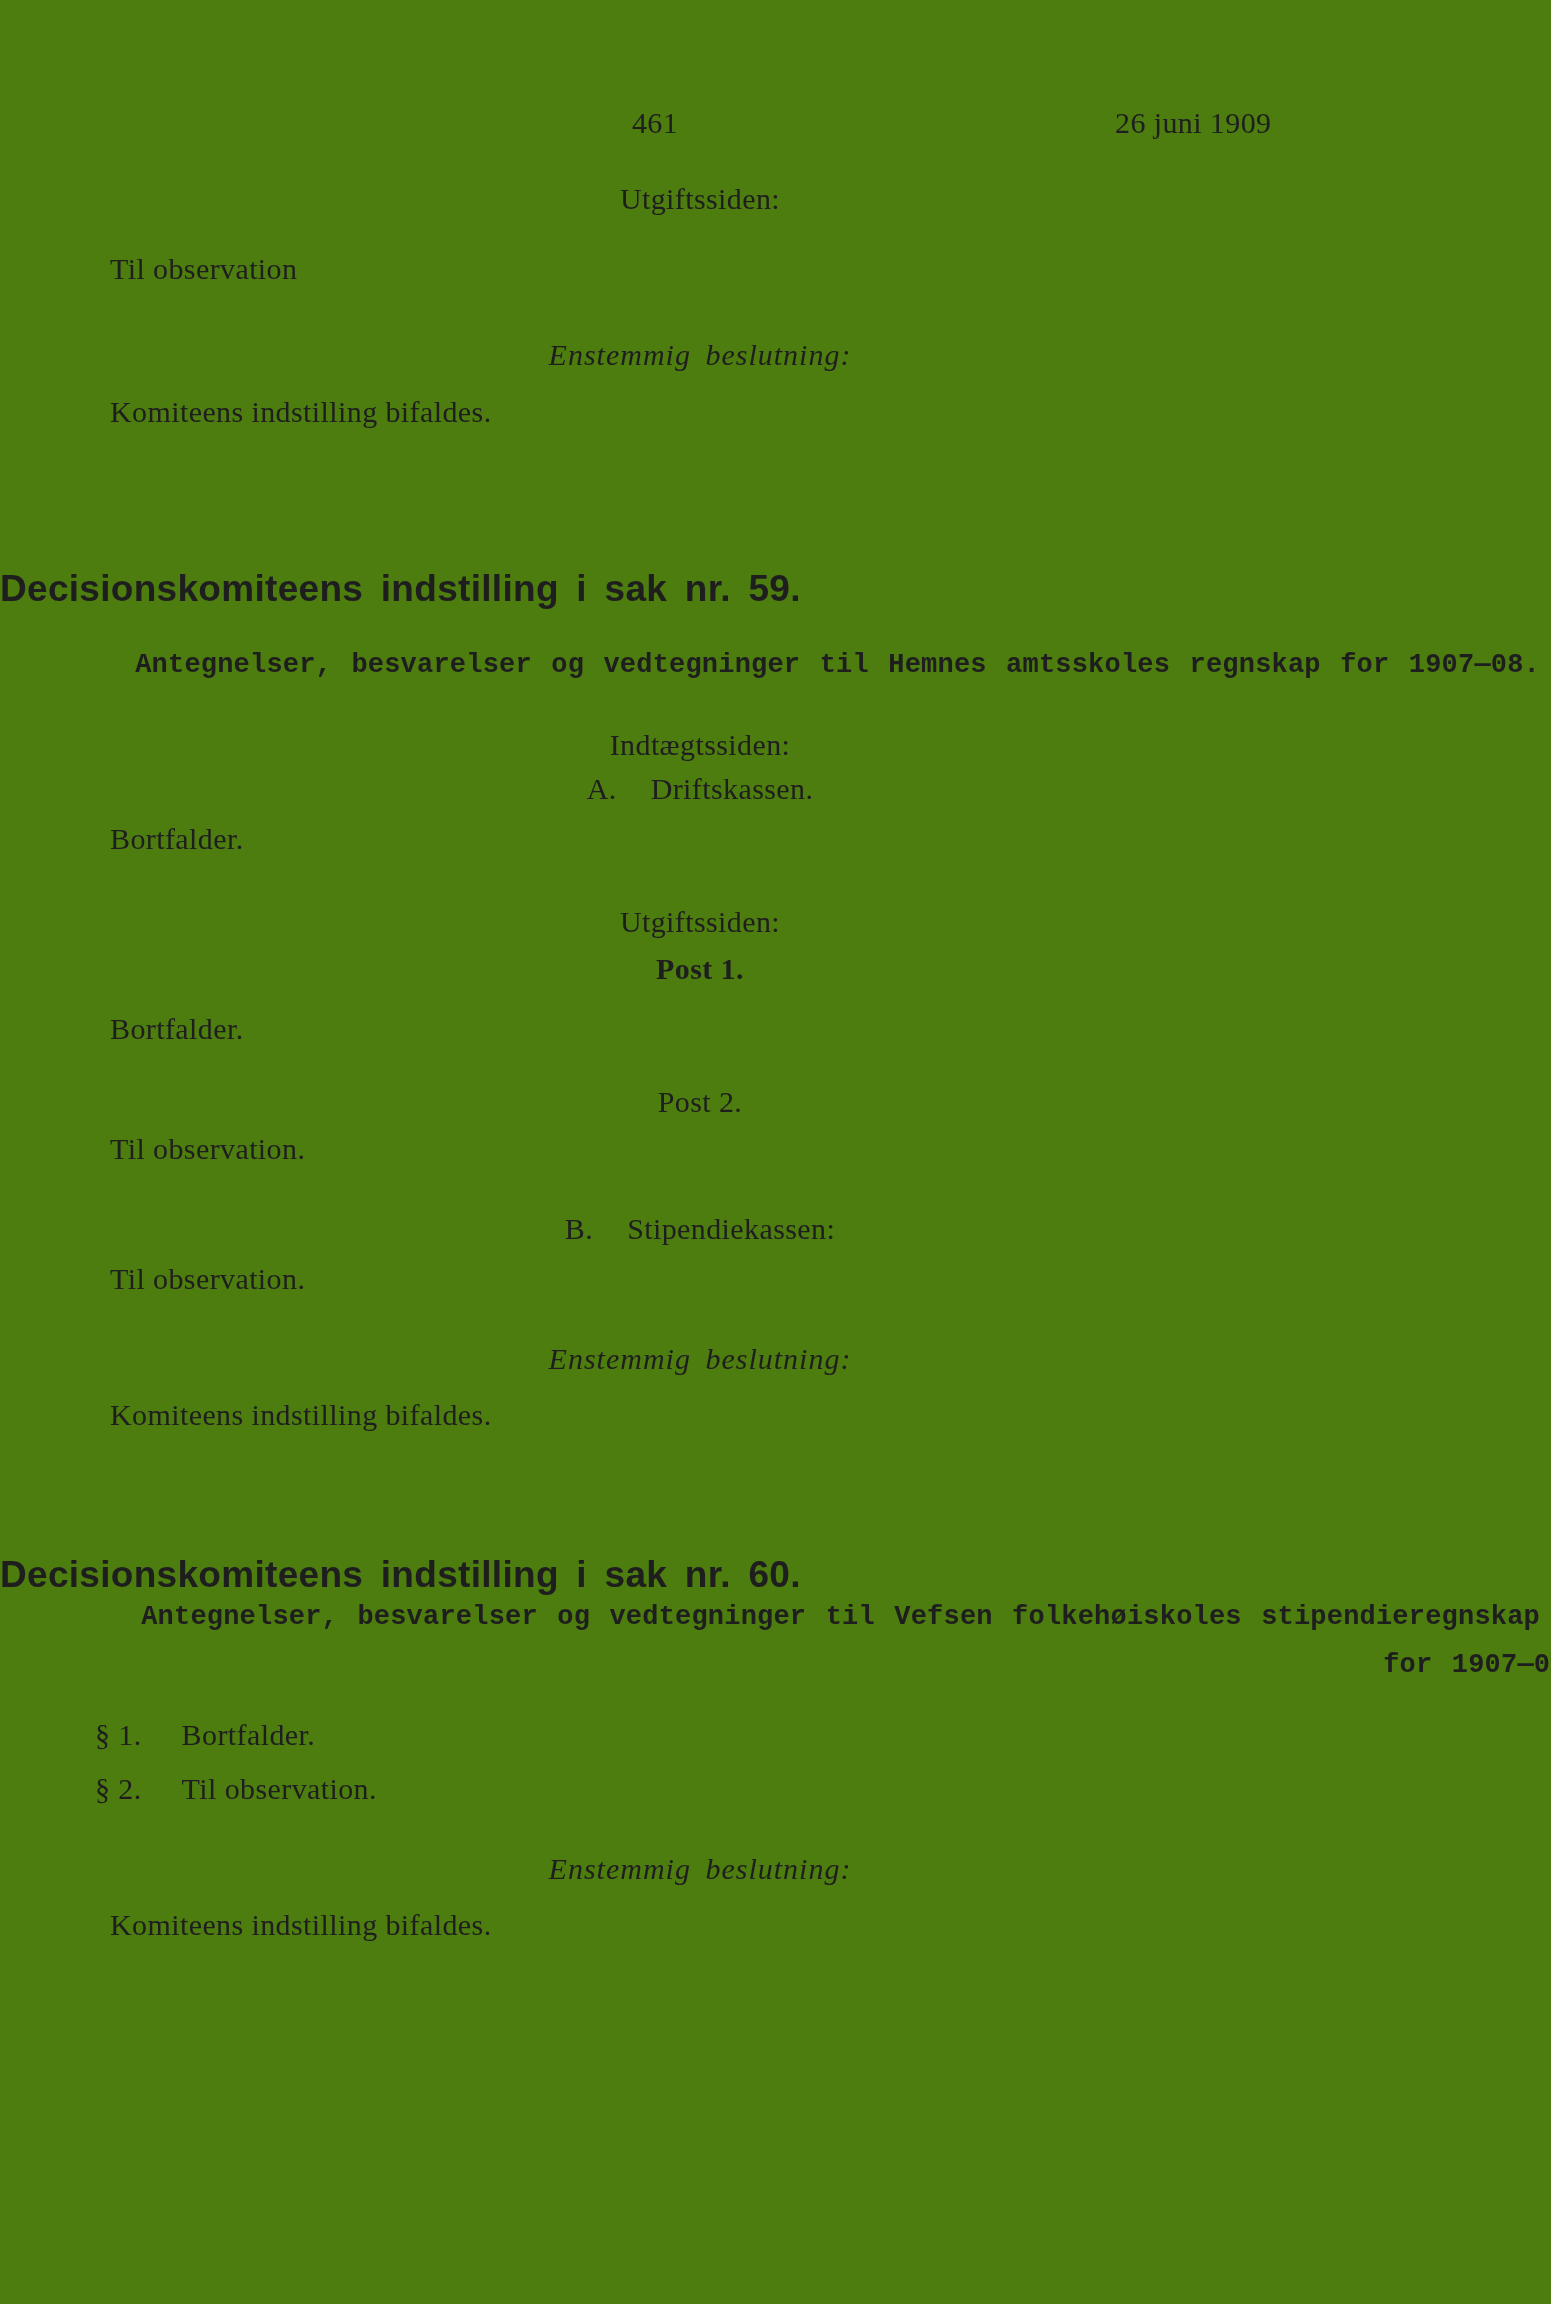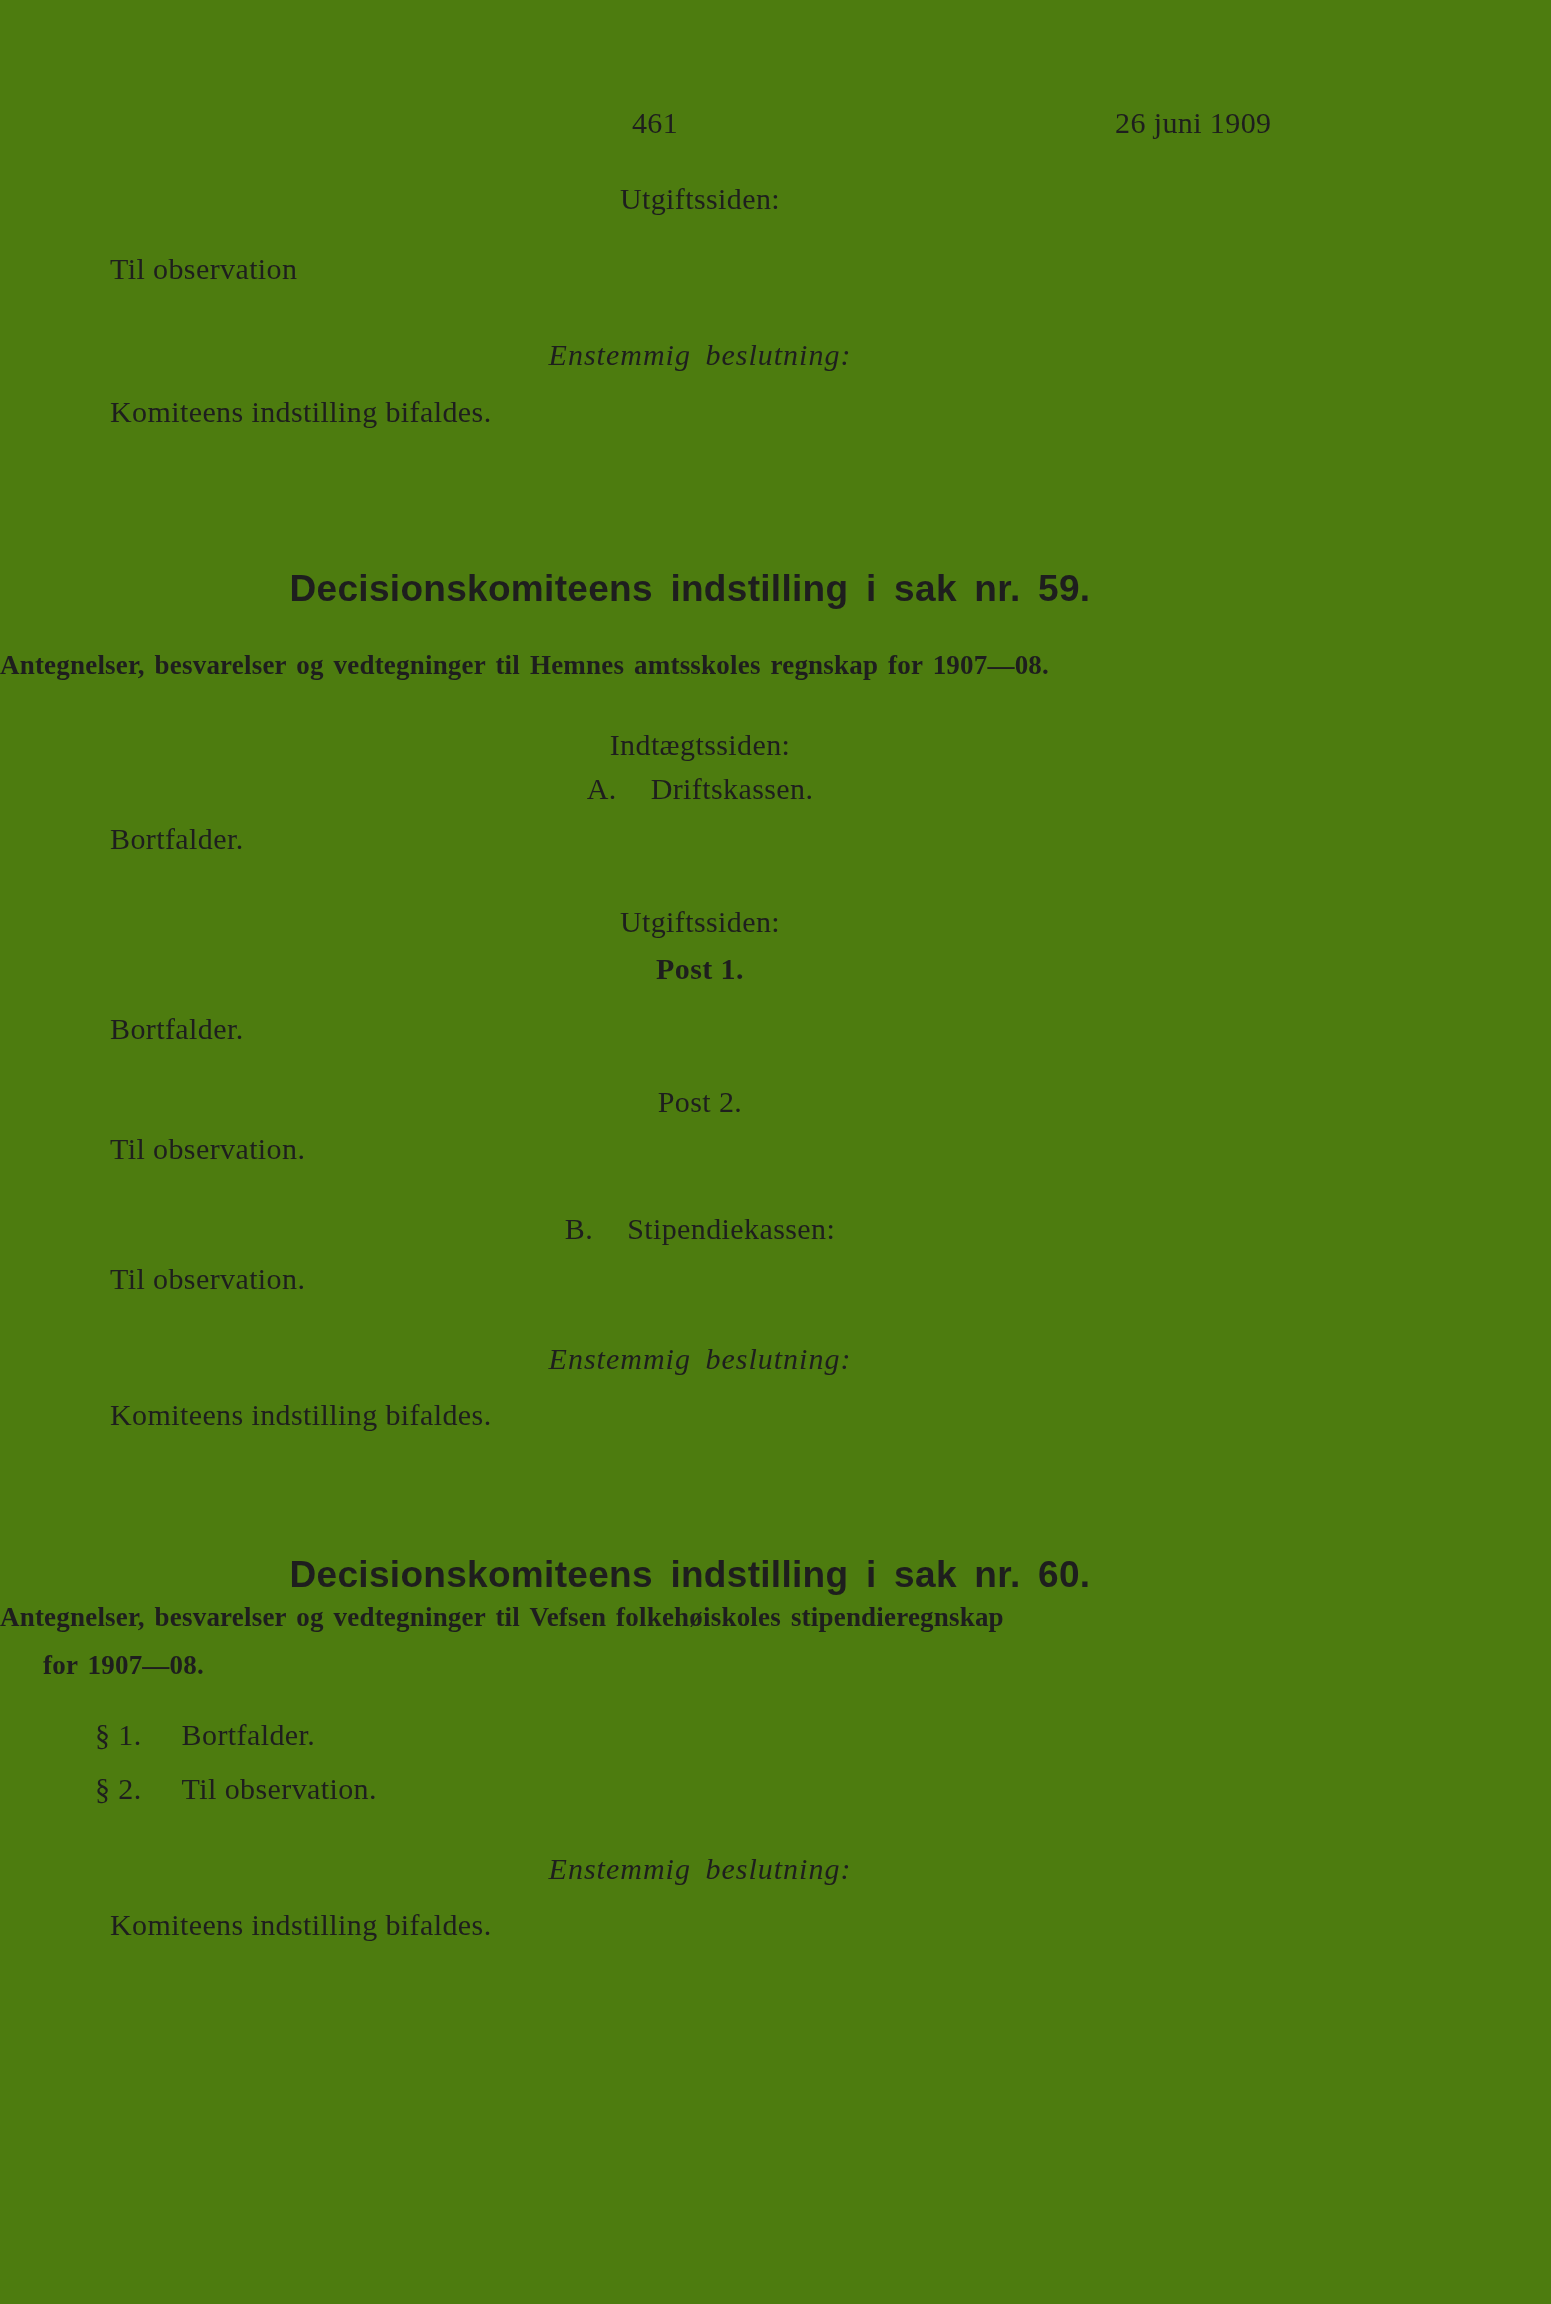--- a/index.html
+++ b/index.html
@@ -32,32 +32,31 @@
     text-align: left;
   }
   .italic {
     font-style: italic;
     letter-spacing: 1px;
     word-spacing: 6px;
   }
   .sak-title {
     left: 0;
     width: 1380px;
-    text-align: center;
     font-family: "Liberation Sans", "DejaVu Sans", sans-serif;
     font-weight: bold;
     font-size: 37px;
     letter-spacing: 0.3px;
     word-spacing: 7px;
   }
   .sak-subtitle {
     left: 0;
     width: 1540px;
-    text-align: left;
-    font-family: Liberation Serif, serif;
+    text-align: right;
+    font-family: Liberation Mono, monospace;
     font-weight: bold;
     font-size: 27px;
     letter-spacing: 0.2px;
     word-spacing: 3px;
   }
   .gap-after {
     margin-right: 34px;
   }
   .para-gap {
     margin-right: 40px;

